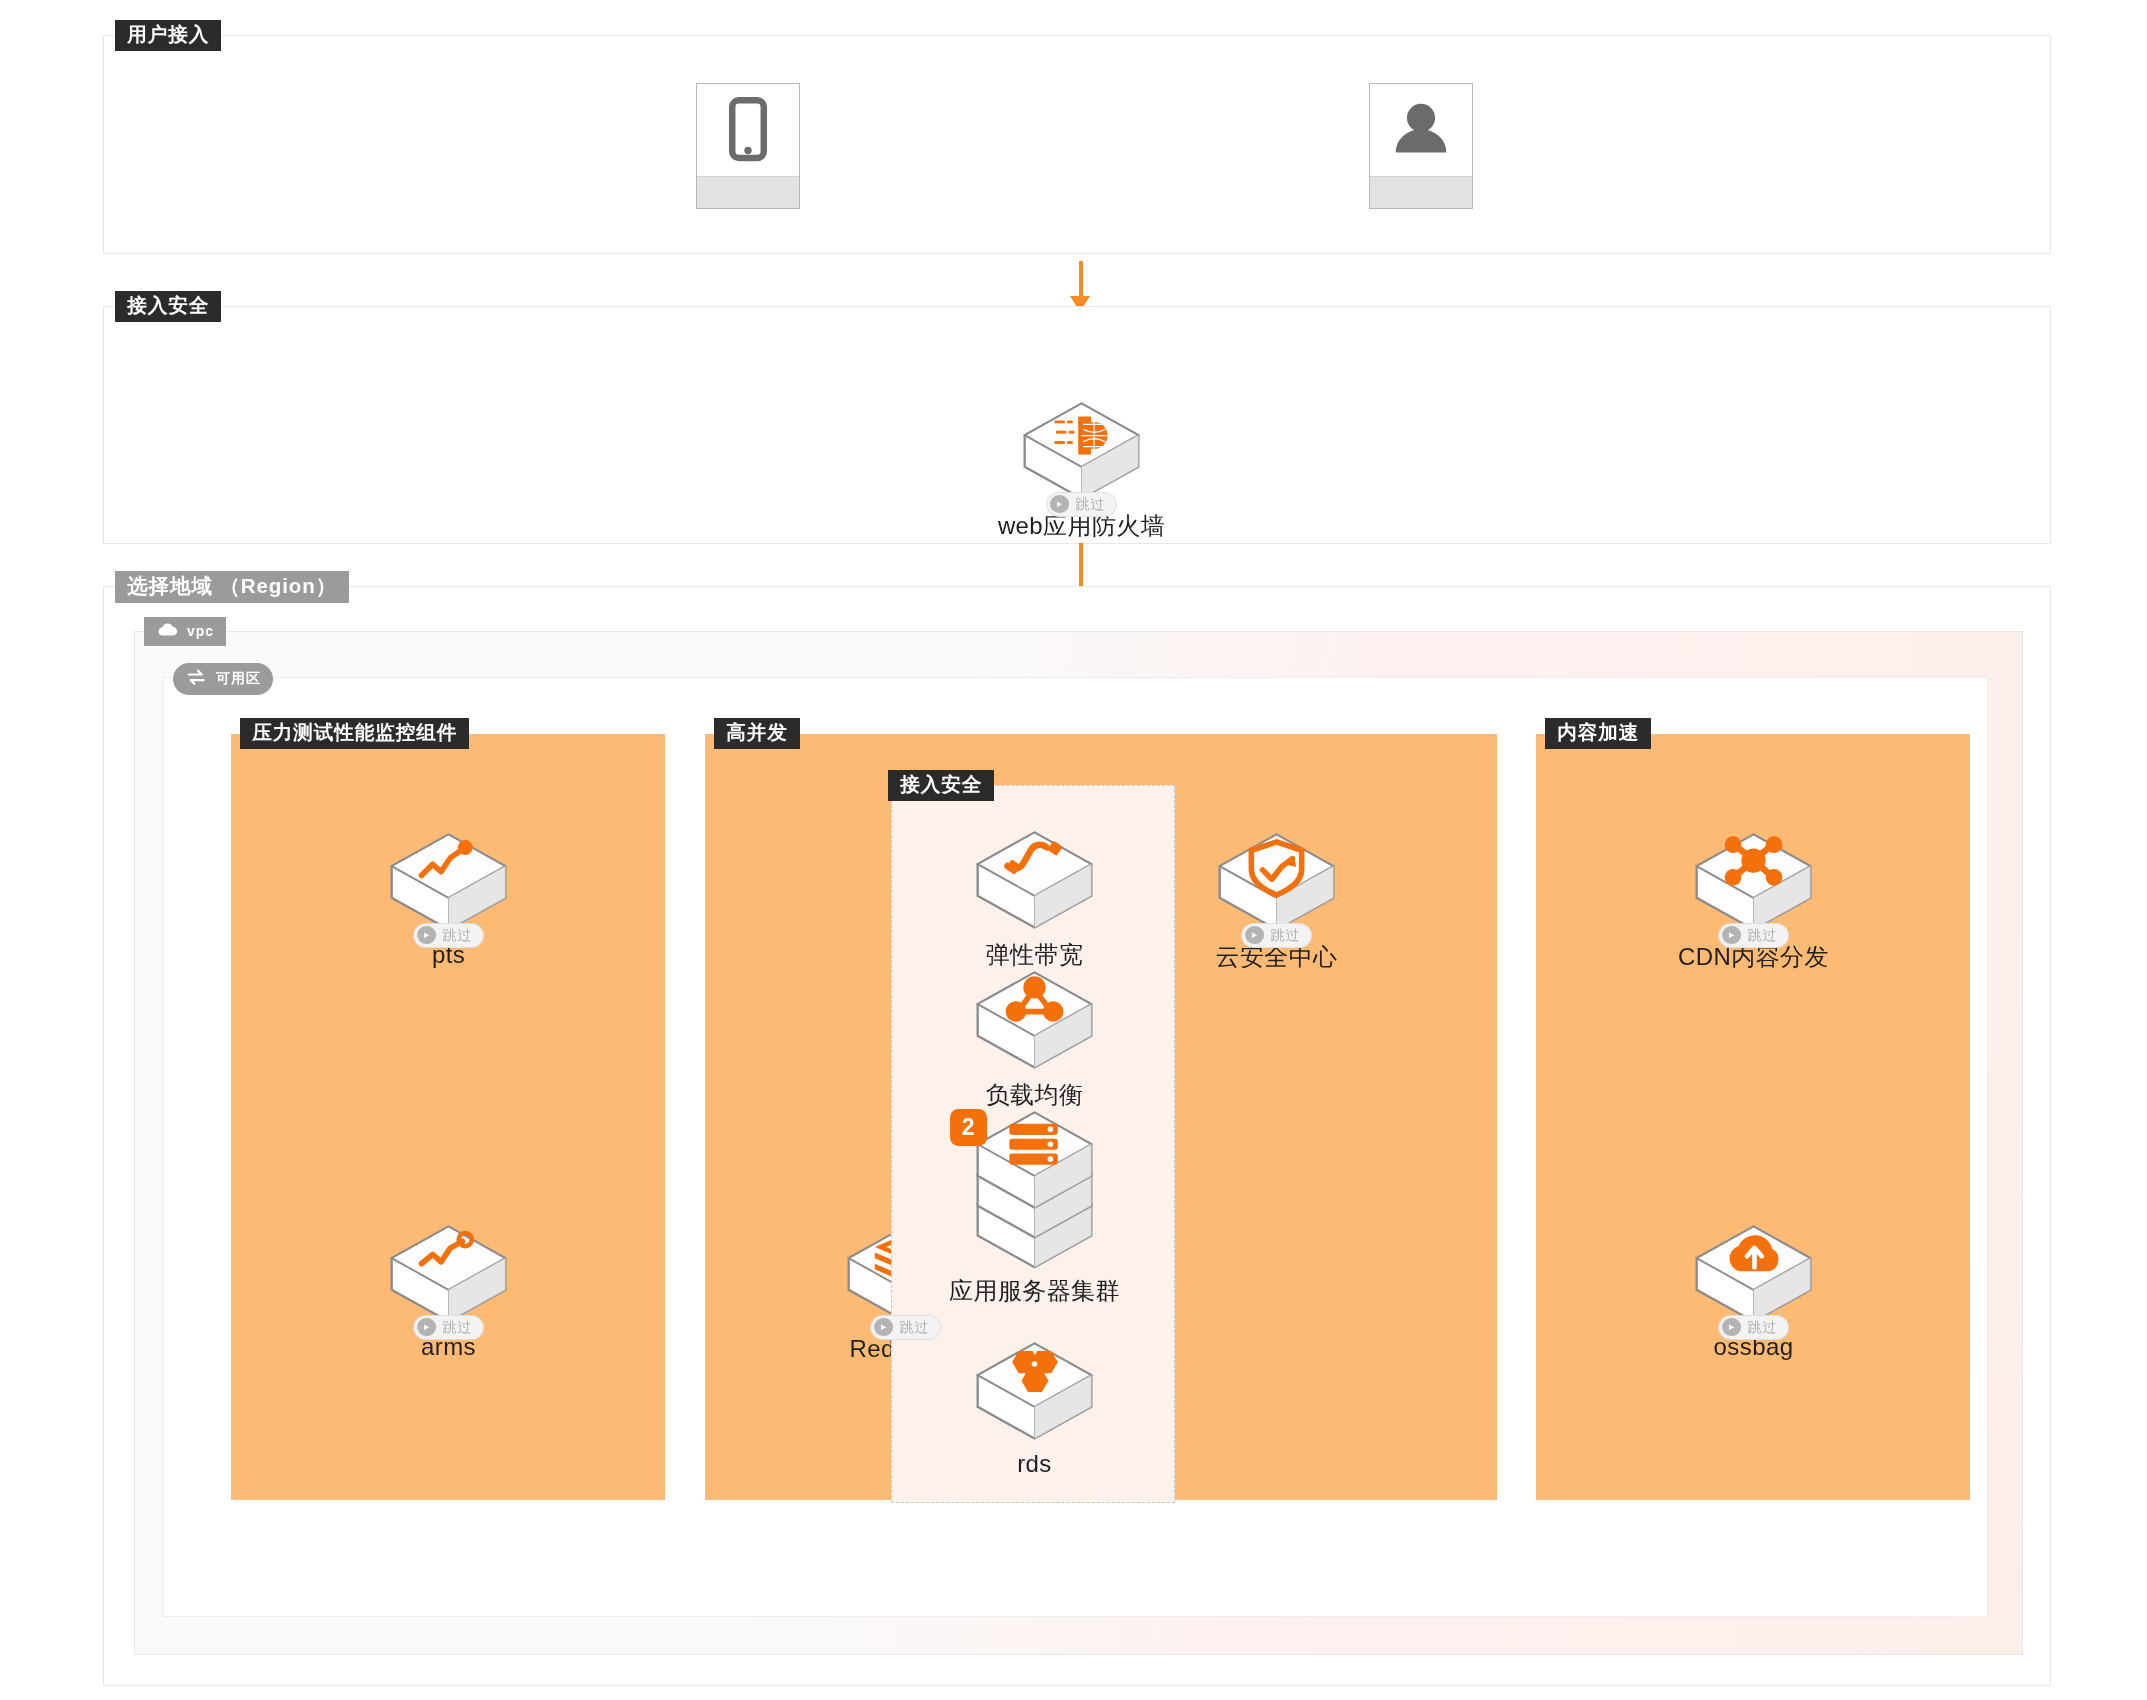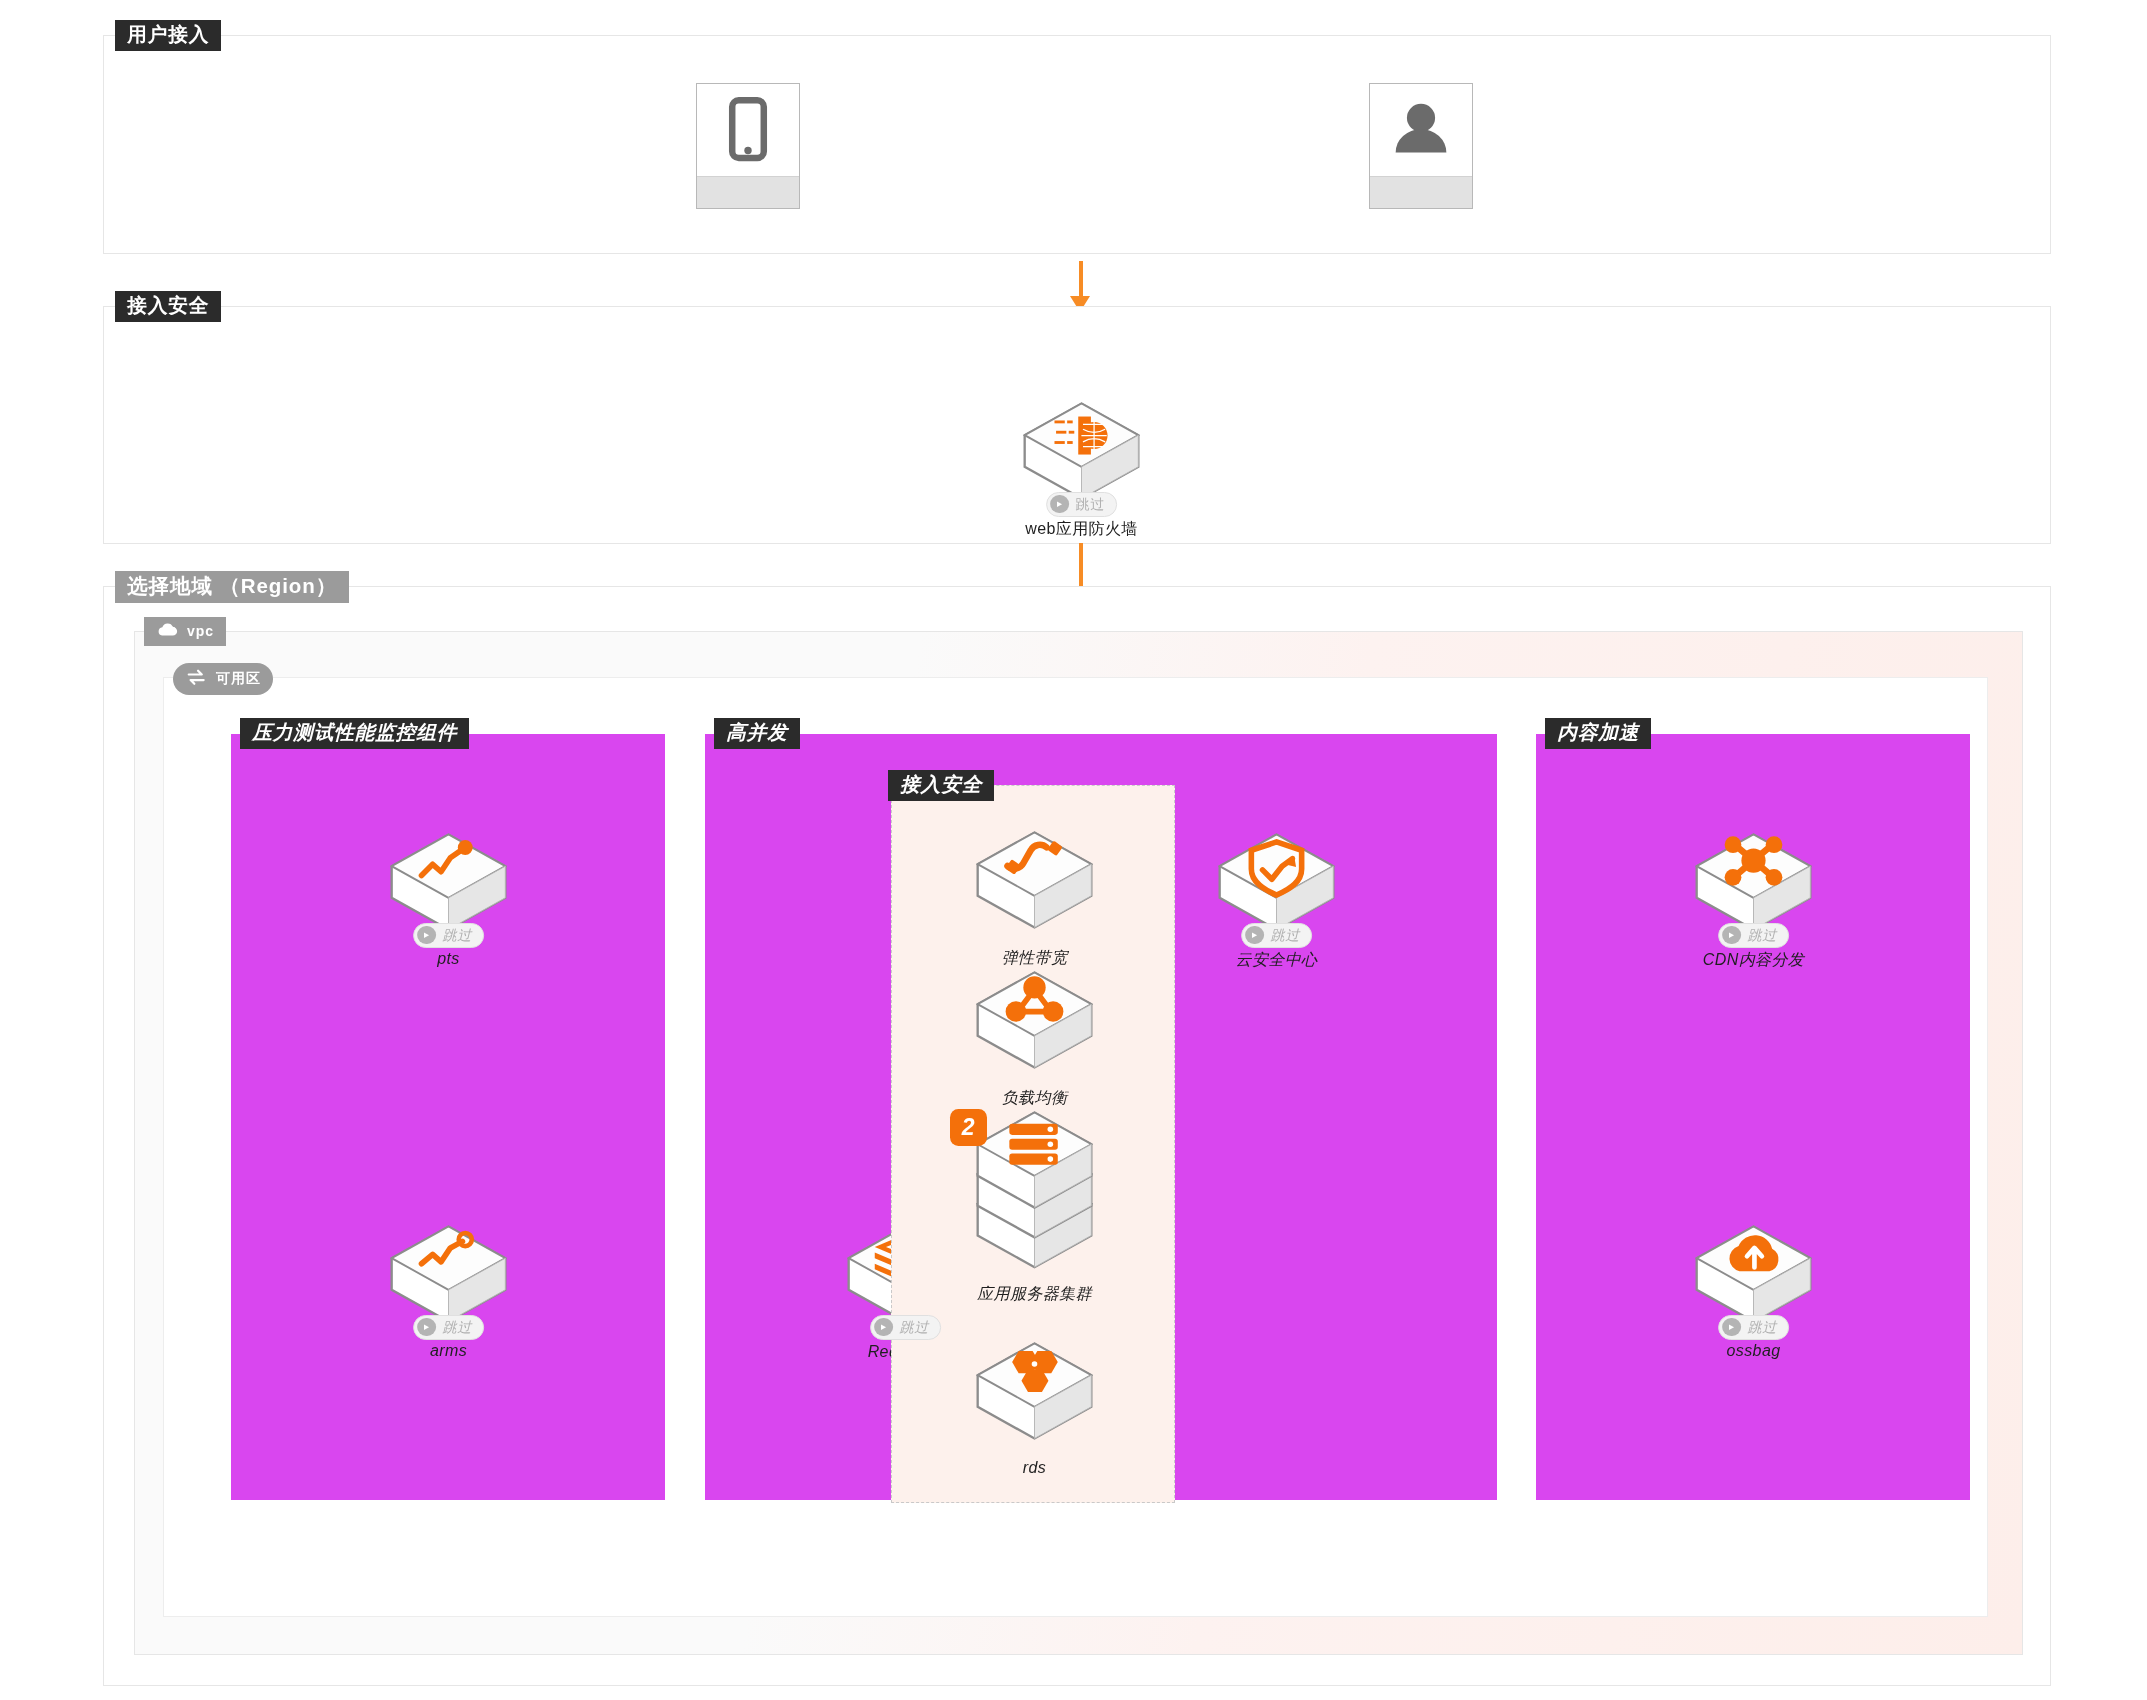--- a/index.html
+++ b/index.html
@@ -91,42 +91,42 @@
     box-sizing: border-box;
     background: #ffffff;
   }
 
   
   .group {
     position: absolute;
     background: #f4f4f4;
     box-sizing: border-box;
   }
-  .group.plain { background: #d946ef; font-style: italic; }
+  .group.plain { background: #fdba74; }
 
   
   .package-box {
     position: absolute;
     border: 0.9px dashed #c9c9c9;
     background: #fdf1ec;
     box-sizing: border-box;
   }
 
   
   .node {
     position: absolute;
     width: 177px;
     text-align: center;
   }
   .node .cube-wrap { position: relative; height: 110px; }
   .node.stack .cube-wrap { height: 166px; }
   .node .label {
-    font-size: 16px;
+    font-size: 24px;
     color: #1f1f1f;
-    margin-top: 13px;
+    margin-top: 4px;
     white-space: nowrap;
     letter-spacing: 0.4px;
   }
   .node .label.cn { font-weight: 400; }
 
   .skip-badge {
     position: absolute;
     left: 50%;
     transform: translateX(-50%);
     bottom: -11.2px;

